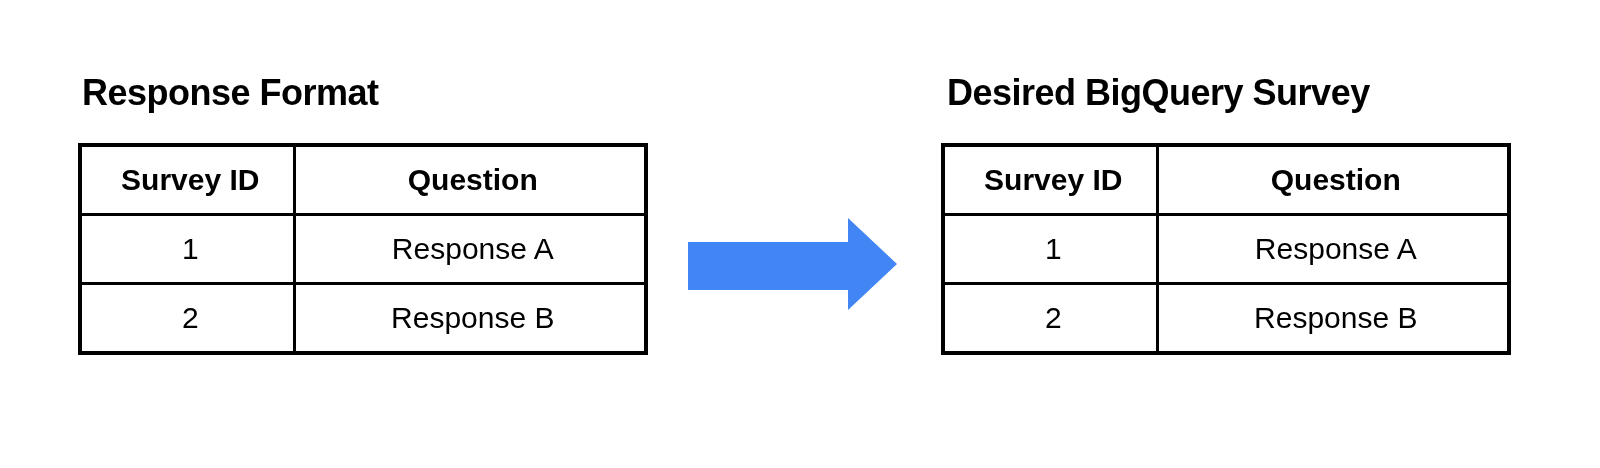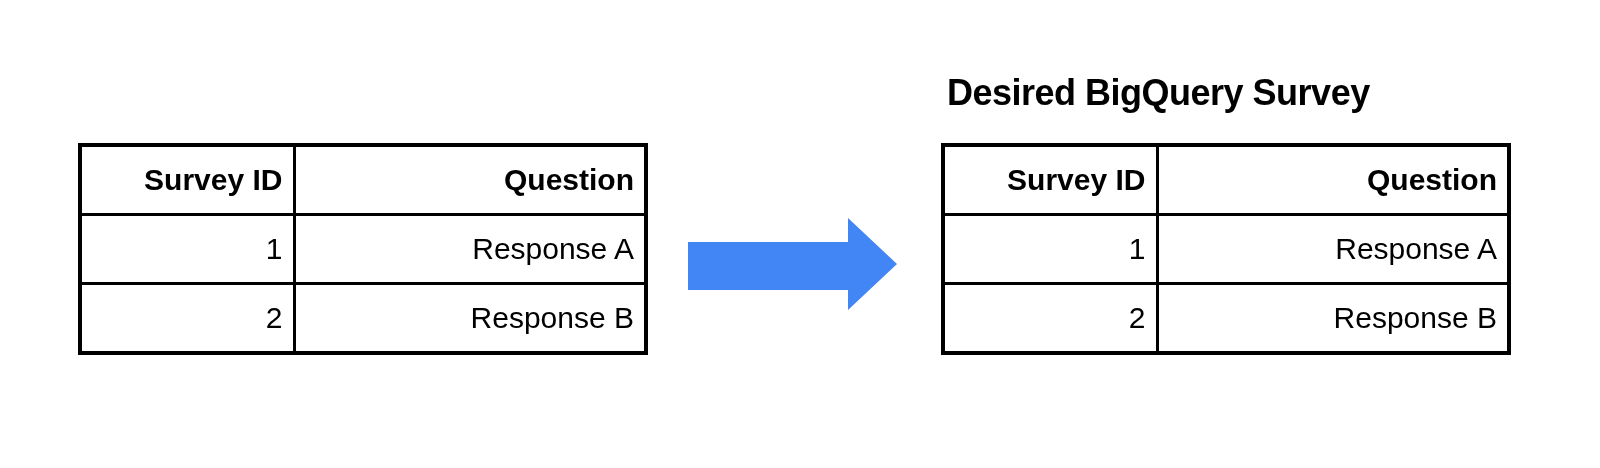--- a/index.html
+++ b/index.html
@@ -38,21 +38,21 @@
   }
   table.data-table.left  { left: 78px; }
   table.data-table.right { left: 941px; }
 
   .data-table th,
   .data-table td {
     border: 3px solid #000000;
     height: 66px;
     padding: 0 10px 0 16px;
     vertical-align: middle;
-    text-align: right;
+    text-align: center;
     font-size: 30px;
     white-space: nowrap;
     overflow: hidden;
   }
   .data-table th {
     font-weight: 700;
   }
   .data-table td {
     font-weight: 400;
   }
@@ -65,20 +65,21 @@
     top: 218px;
     width: 209px;
     height: 92px;
   }
 </style>
 </head>
 <body>
 
 <div class="canvas">
 
+  <div class="panel-title left">Response Format</div>
 
   <table class="data-table left">
     <colgroup>
         <col class="col-id">
         <col class="col-q">
       </colgroup>
     <tbody>
         <tr>
       <th>Survey ID</th>
       <th>Question</th>

